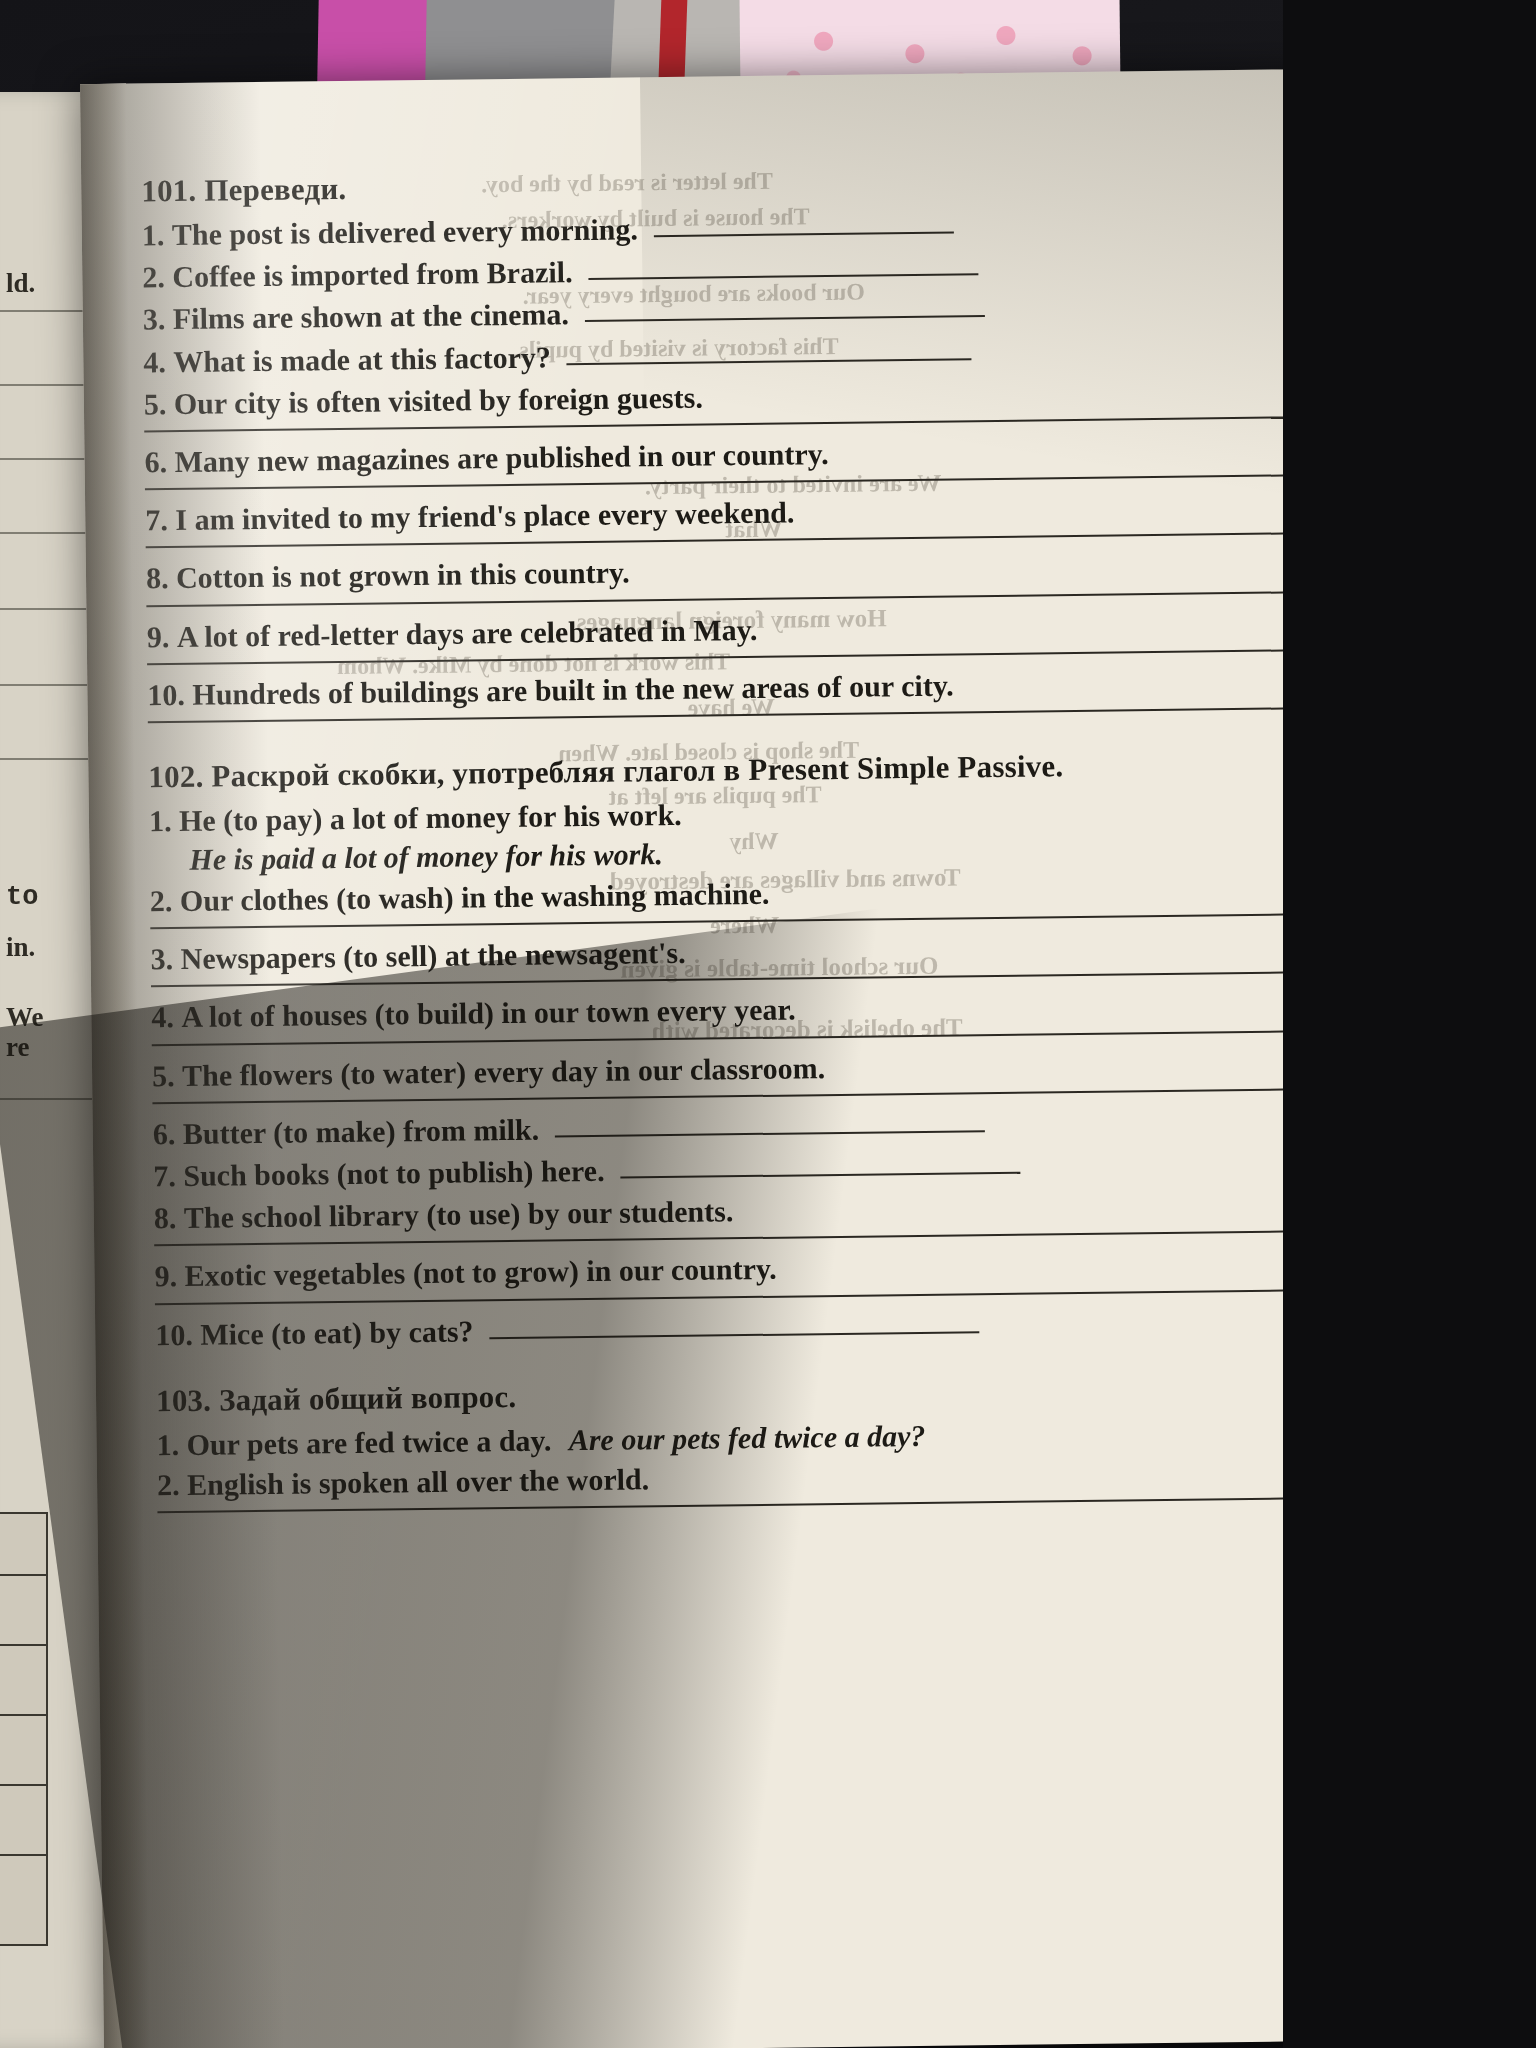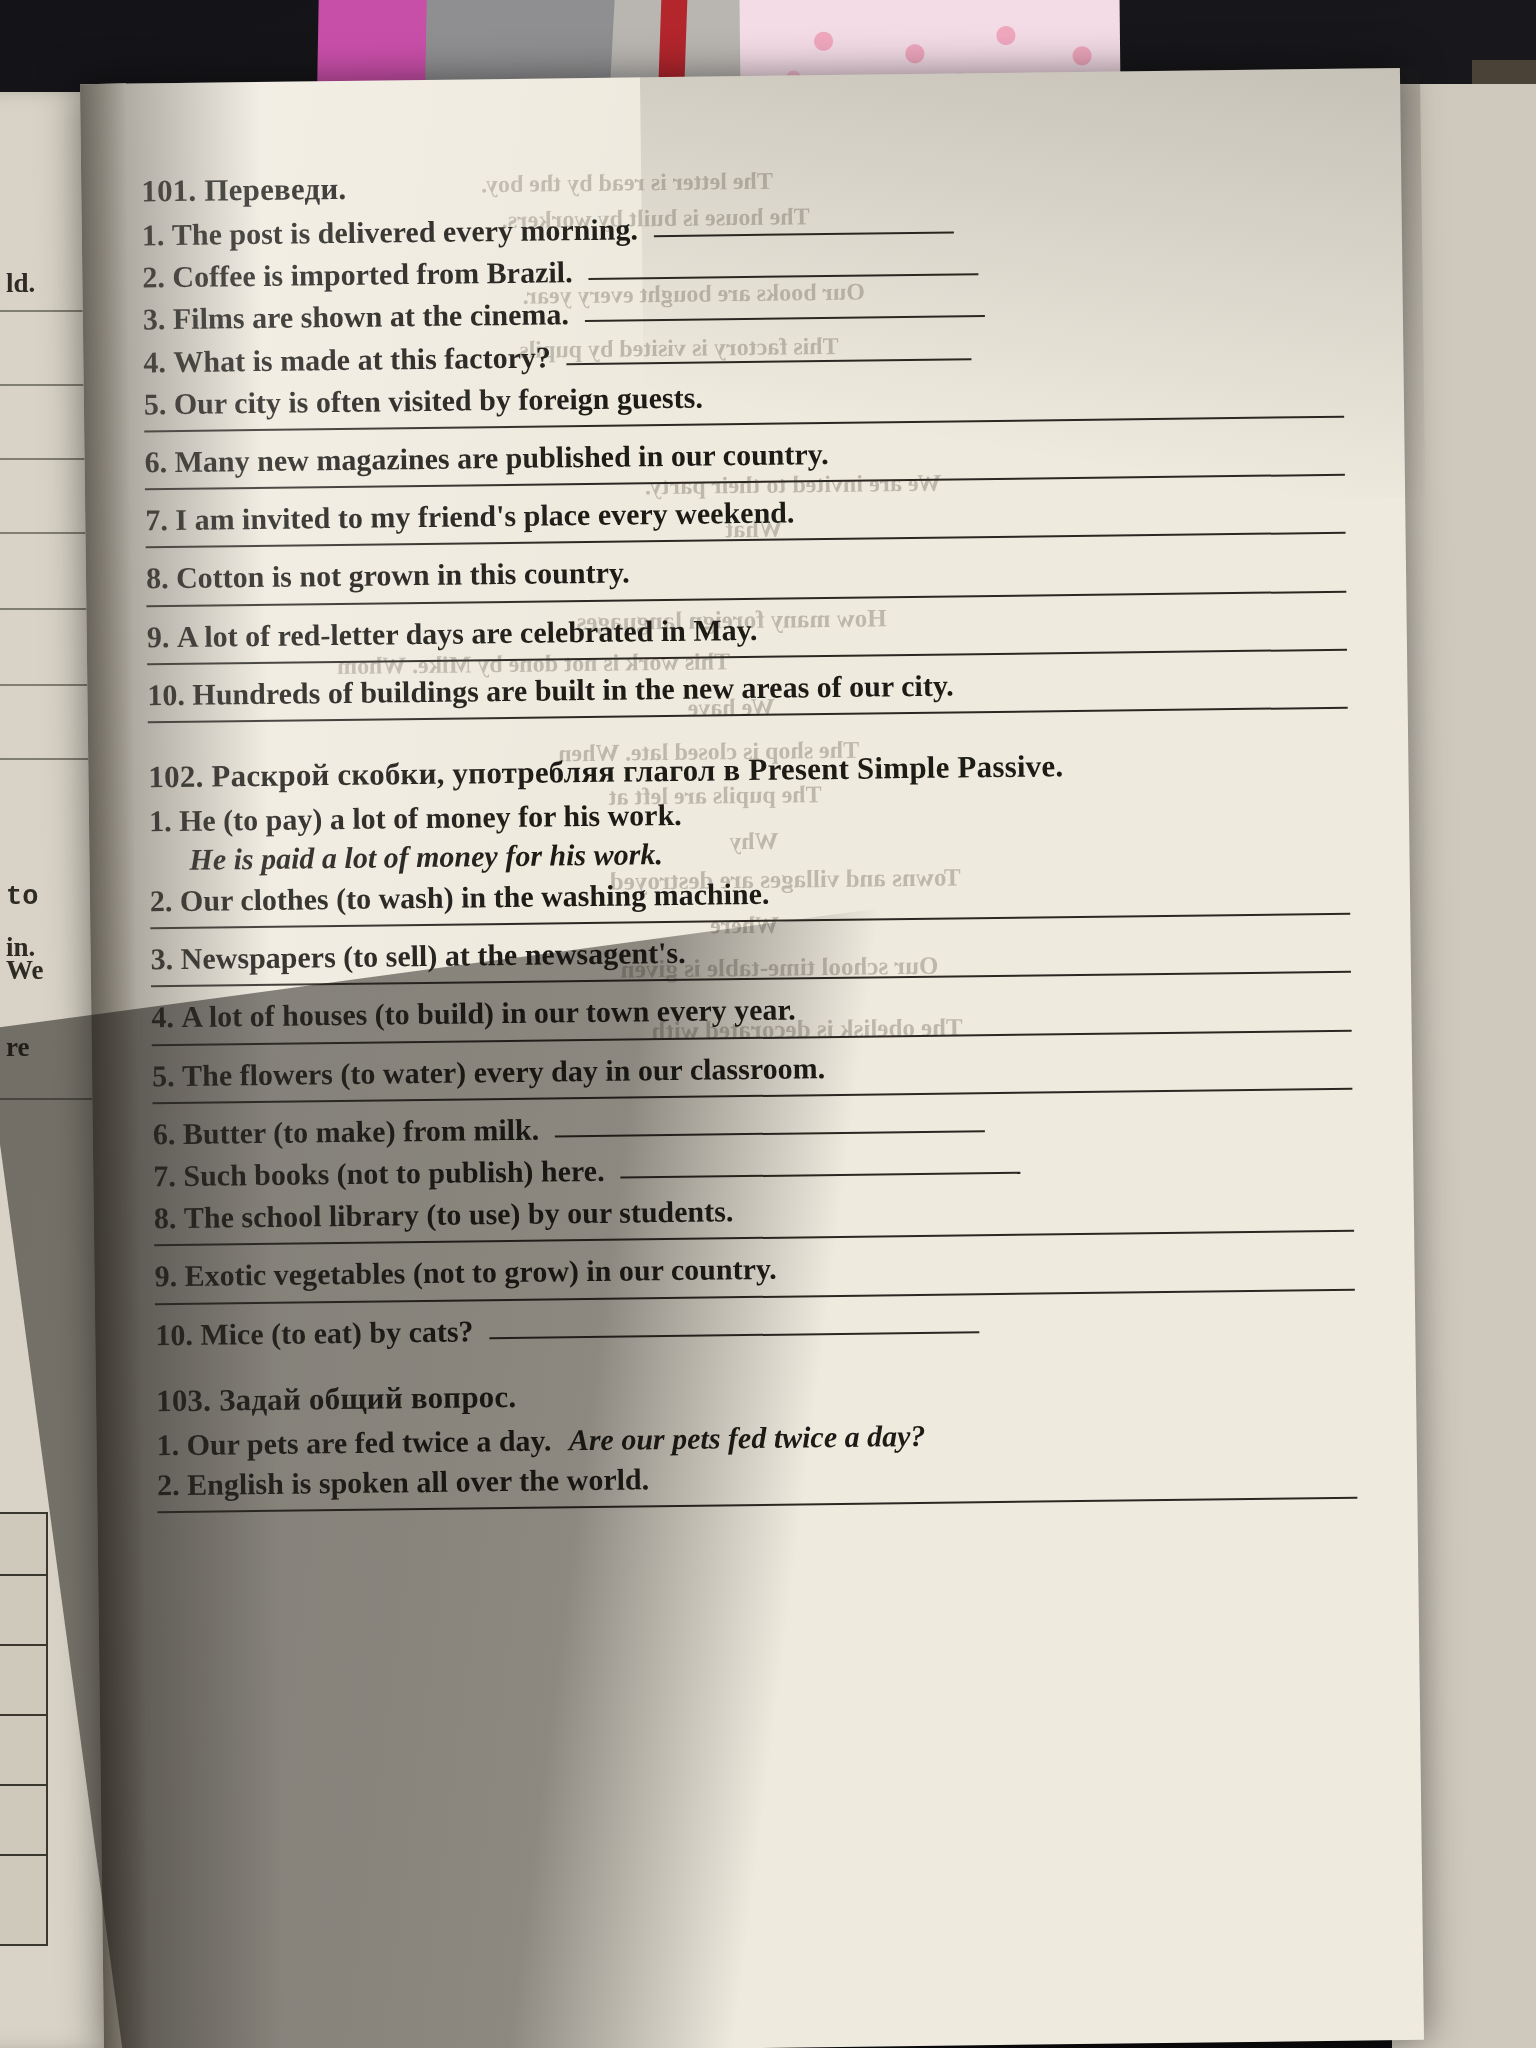--- a/index.html
+++ b/index.html
@@ -2,21 +2,21 @@
 <html><head>
 <meta charset="utf-8">
 <style>
   html, body {
     margin: 0;
     padding: 0;
     background: #0d0d0f;
   }
   .page {
     position: relative;
-    width: 1536px;
+    width: 1283px;
     height: 2048px;
     overflow: hidden;
     background: #121214;
     font-family: "Liberation Serif", serif;
   }
 
   
   .bg-dark {
     position: absolute; inset: 0;
     background: linear-gradient(160deg,#141418 0%, #1b1b1f 40%, #0b0b0d 100%);
@@ -204,21 +204,21 @@
     <div class="lp-text" style="top:176px;">ld.</div>
     <div class="lp-line" style="top:218px;"></div>
     <div class="lp-line" style="top:292px;"></div>
     <div class="lp-line" style="top:366px;"></div>
     <div class="lp-line" style="top:440px;"></div>
     <div class="lp-line" style="top:516px;"></div>
     <div class="lp-line" style="top:592px;"></div>
     <div class="lp-line" style="top:666px;"></div>
     <div class="lp-text" style="top:790px;font-family:Liberation Mono, monospace;">to</div>
     <div class="lp-text" style="top:840px;">in.</div>
-    <div class="lp-text" style="top:863px;">We</div>
+    <div class="lp-text" style="top:910px;">We</div>
     <div class="lp-text" style="top:940px;">re</div>
     <div class="lp-line" style="top:1006px;"></div>
     <div class="left-box">
       <div style="top:60px"></div>
         <div style="top:130px"></div>
         <div style="top:200px"></div>
       <div style="top:270px"></div>
         <div style="top:340px"></div>
     </div>
   </div>

